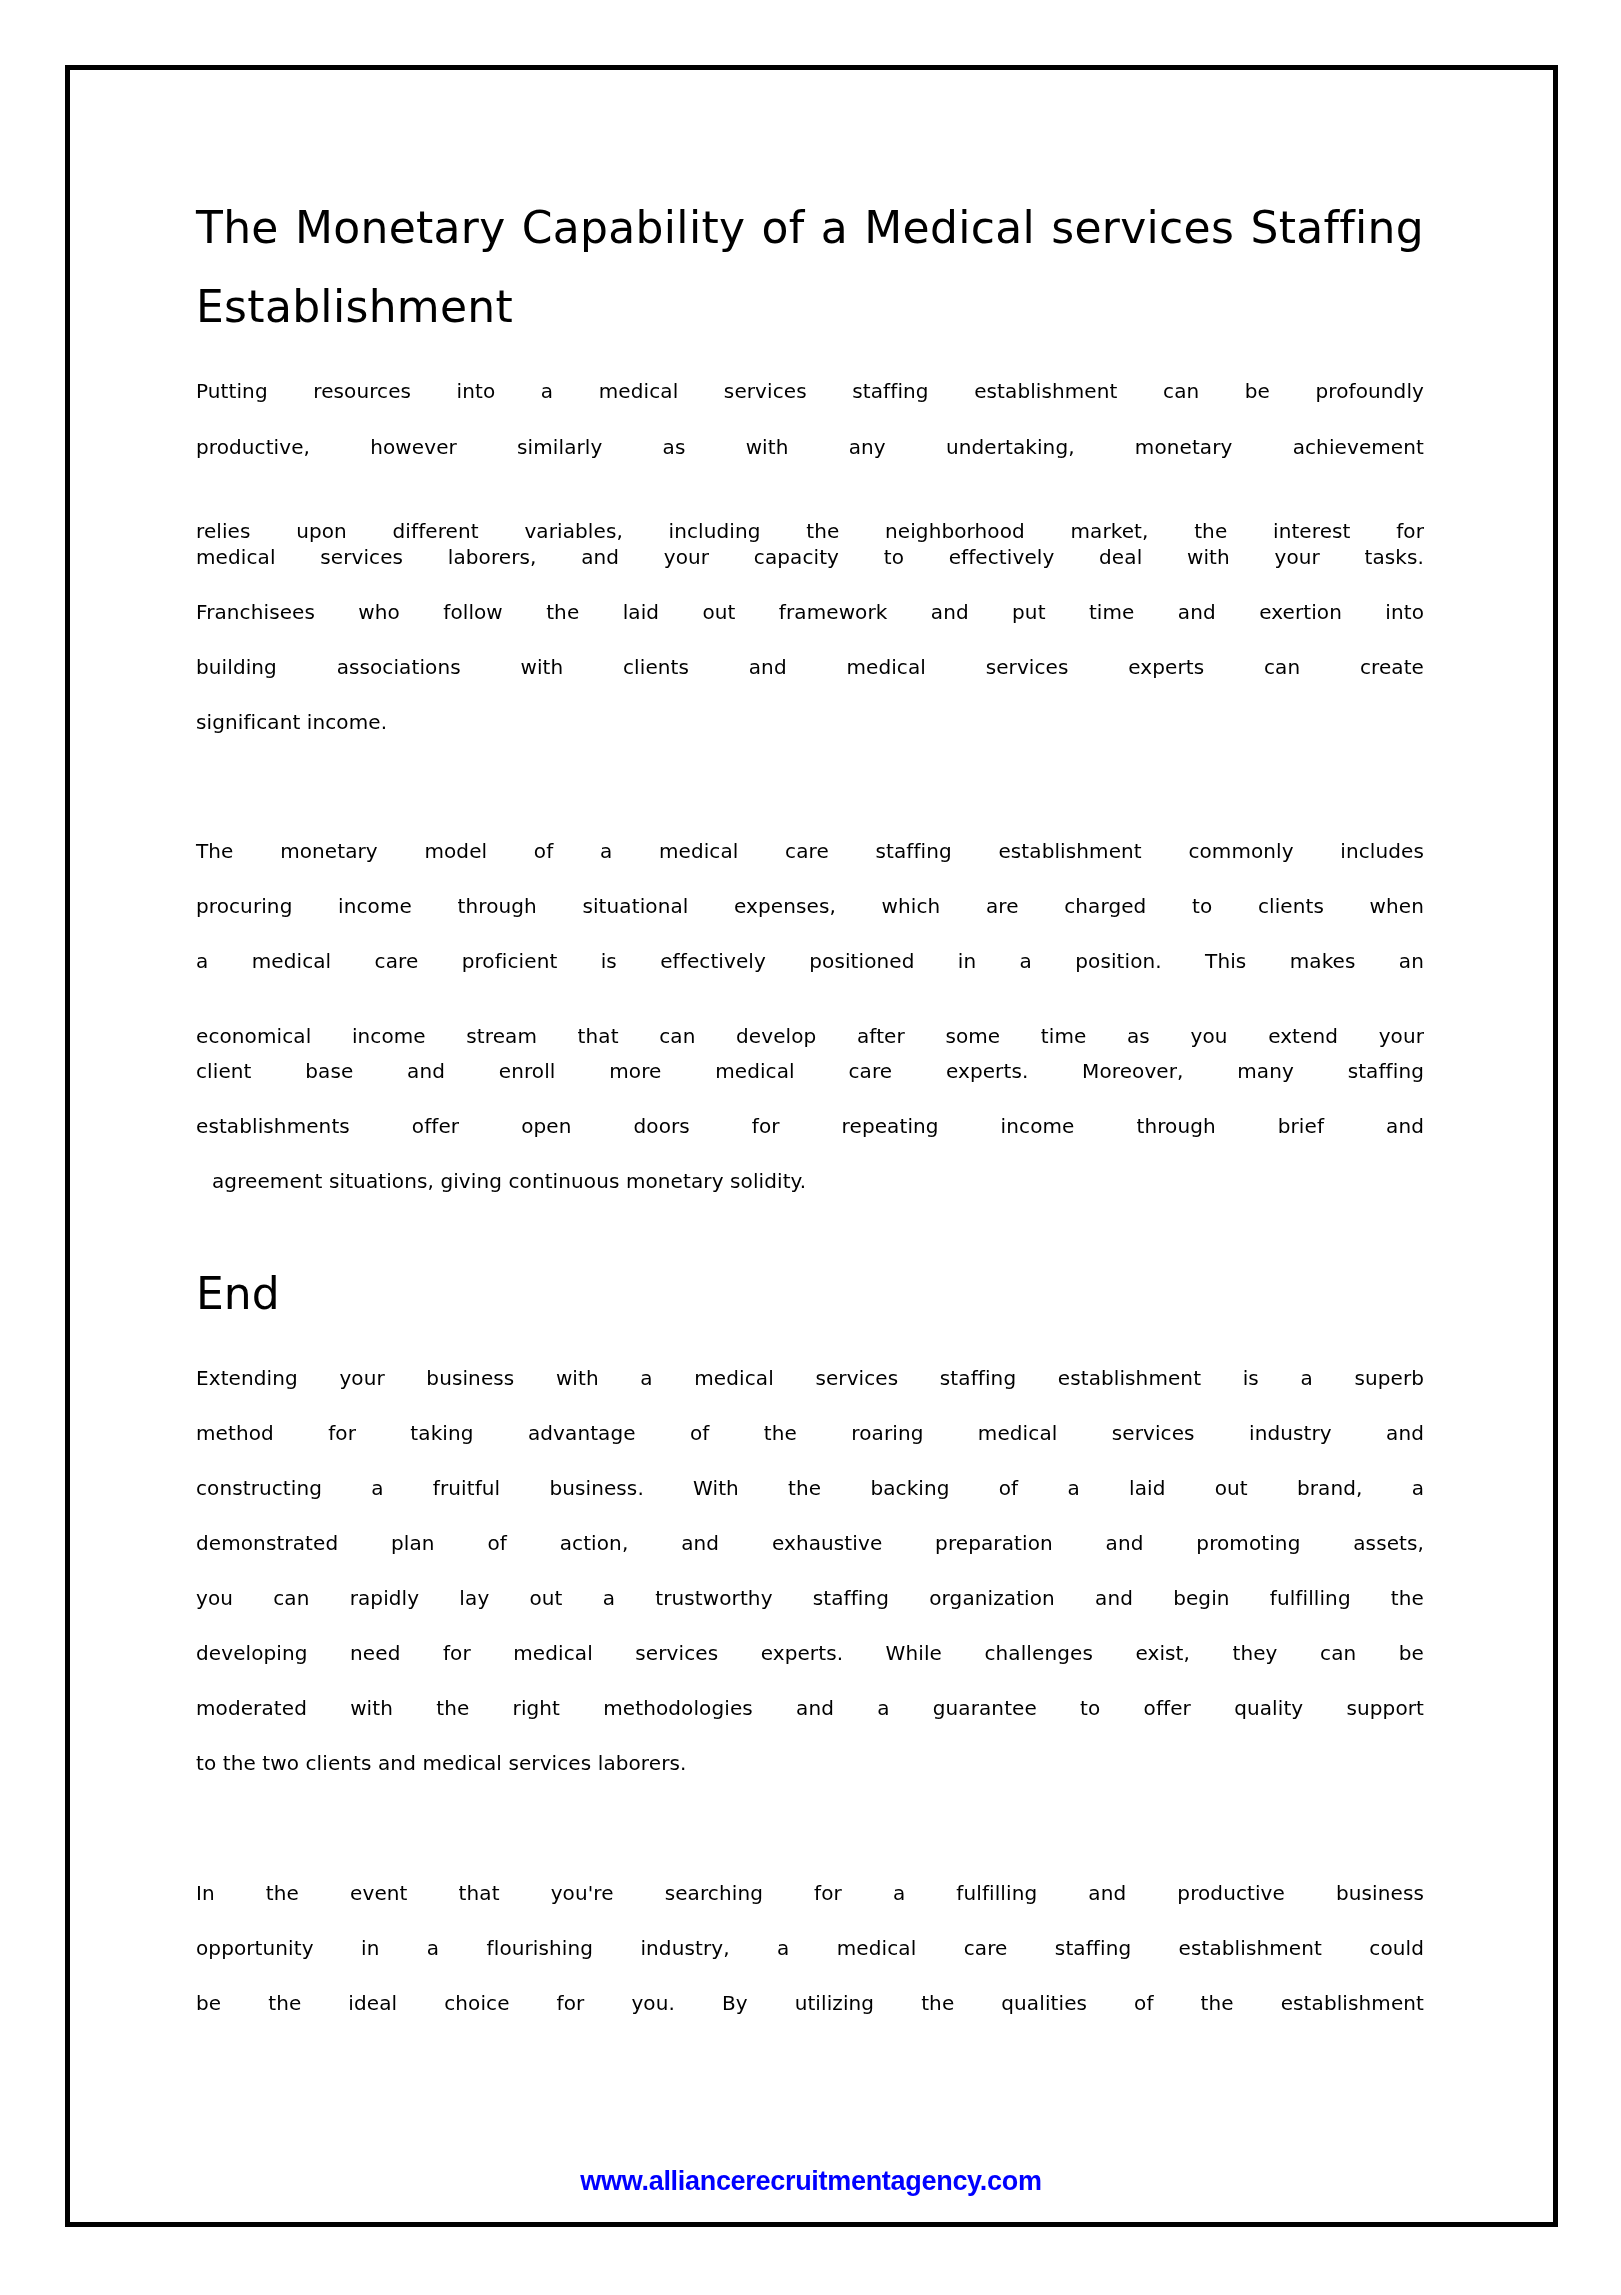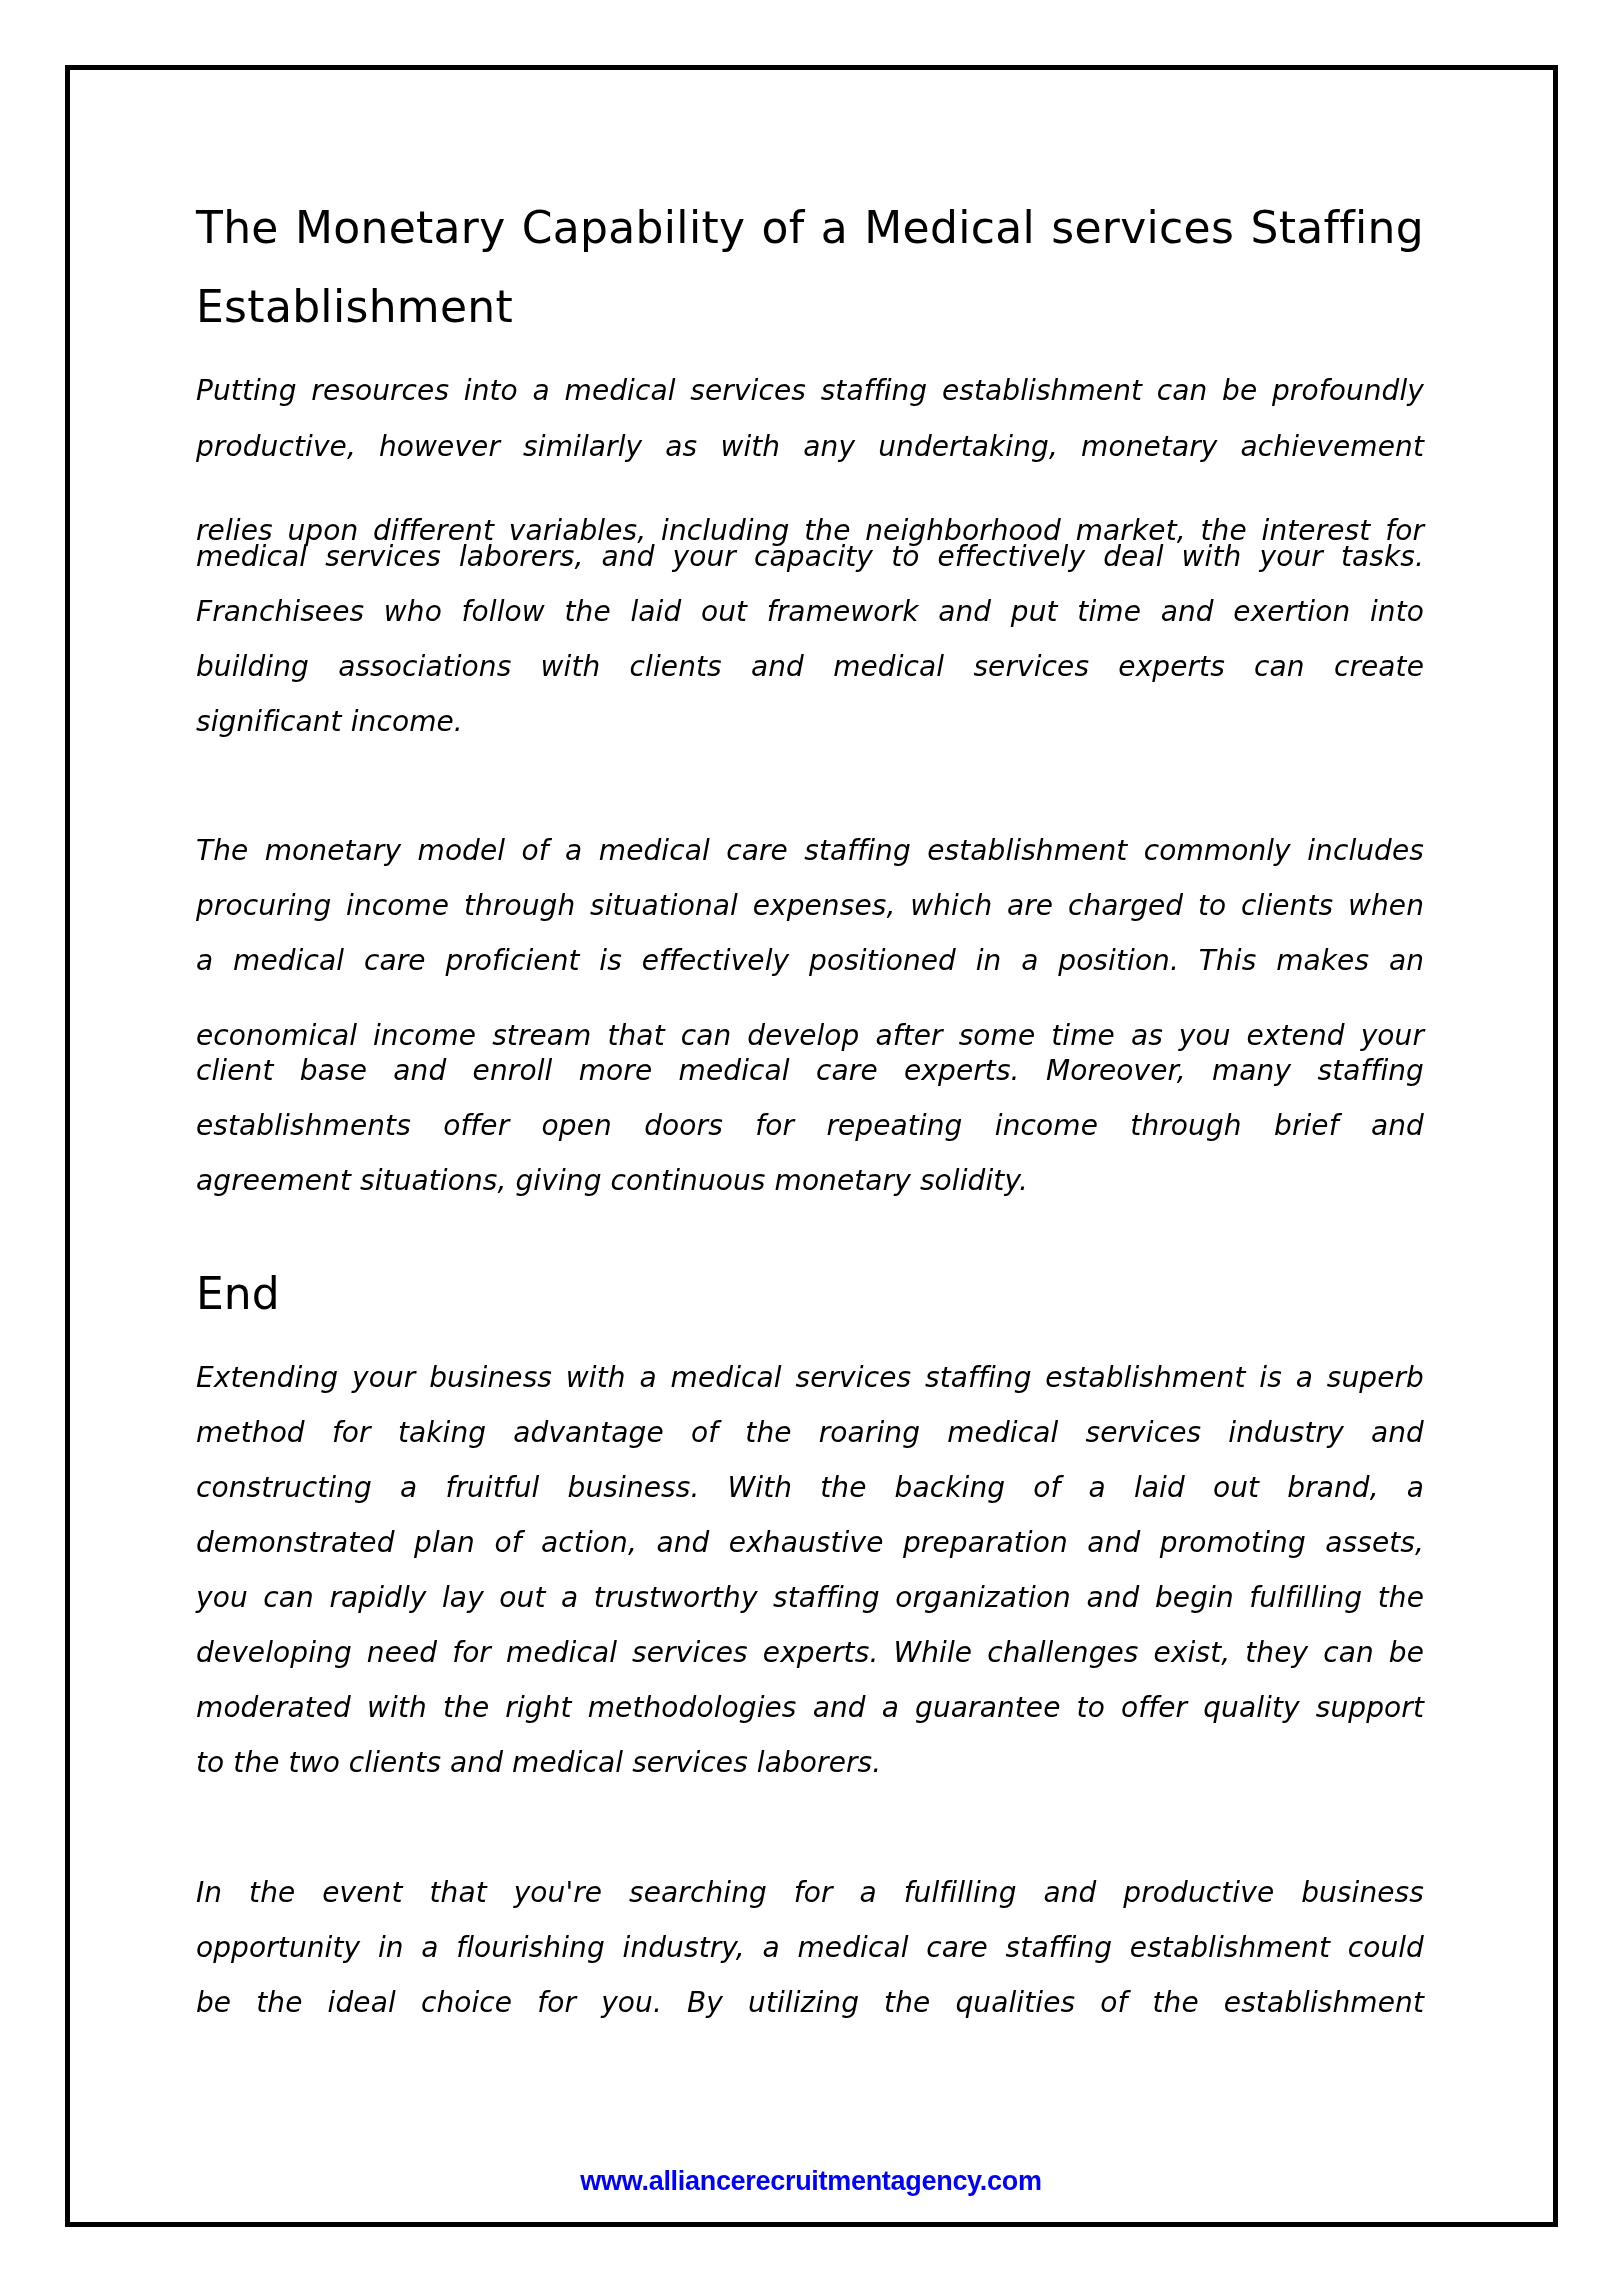--- a/index.html
+++ b/index.html
@@ -41,25 +41,24 @@
   .line.last {
     text-align-last: left;
   }
   .title-line {
     font-size: 44px;
     height: 57px;
     line-height: 57px;
     letter-spacing: 0.3px;
   }
   .body-line {
-    font-size: 28px;
+    font-size: 20px;
     height: 38px;
     line-height: 38px;
     letter-spacing: 0.1px;
-    font-style: italic;
   }
   .heading-line {
     font-size: 44px;
     height: 57px;
     line-height: 57px;
   }
   .footer-link {
     position: absolute;
     left: 0;
     width: 1622px;
@@ -90,21 +89,21 @@
   <div class="line body-line" style="top:593px;">Franchisees who follow the laid out framework and put time and exertion into</div>
   <div class="line body-line" style="top:648px;">building associations with clients and medical services experts can create</div>
   <div class="line body-line last" style="top:703px;">significant income.</div>
 
   <div class="line body-line" style="top:832px;">The monetary model of a medical care staffing establishment commonly includes</div>
   <div class="line body-line" style="top:887px;">procuring income through situational expenses, which are charged to clients when</div>
   <div class="line body-line" style="top:942px;">a medical care proficient is effectively positioned in a position. This makes an</div>
   <div class="line body-line" style="top:997px;margin-top:20px;">economical income stream that can develop after some time as you extend your</div>
   <div class="line body-line" style="top:1052px;">client base and enroll more medical care experts. Moreover, many staffing</div>
   <div class="line body-line" style="top:1107px;">establishments offer open doors for repeating income through brief and</div>
-  <div class="line body-line last" style="top:1162px;">agreement situations, giving continuous monetary solidity.</div>
+  <div class="line body-line last" style="top:1162px;margin-left:16px;">agreement situations, giving continuous monetary solidity.</div>
 
   <div class="line heading-line last" style="top:1265px;">End</div>
 
   <div class="line body-line" style="top:1359px;">Extending your business with a medical services staffing establishment is a superb</div>
   <div class="line body-line" style="top:1414px;">method for taking advantage of the roaring medical services industry and</div>
   <div class="line body-line" style="top:1469px;">constructing a fruitful business. With the backing of a laid out brand, a</div>
   <div class="line body-line" style="top:1524px;">demonstrated plan of action, and exhaustive preparation and promoting assets,</div>
   <div class="line body-line" style="top:1579px;">you can rapidly lay out a trustworthy staffing organization and begin fulfilling the</div>
   <div class="line body-line" style="top:1634px;">developing need for medical services experts. While challenges exist, they can be</div>
   <div class="line body-line" style="top:1689px;">moderated with the right methodologies and a guarantee to offer quality support</div>

